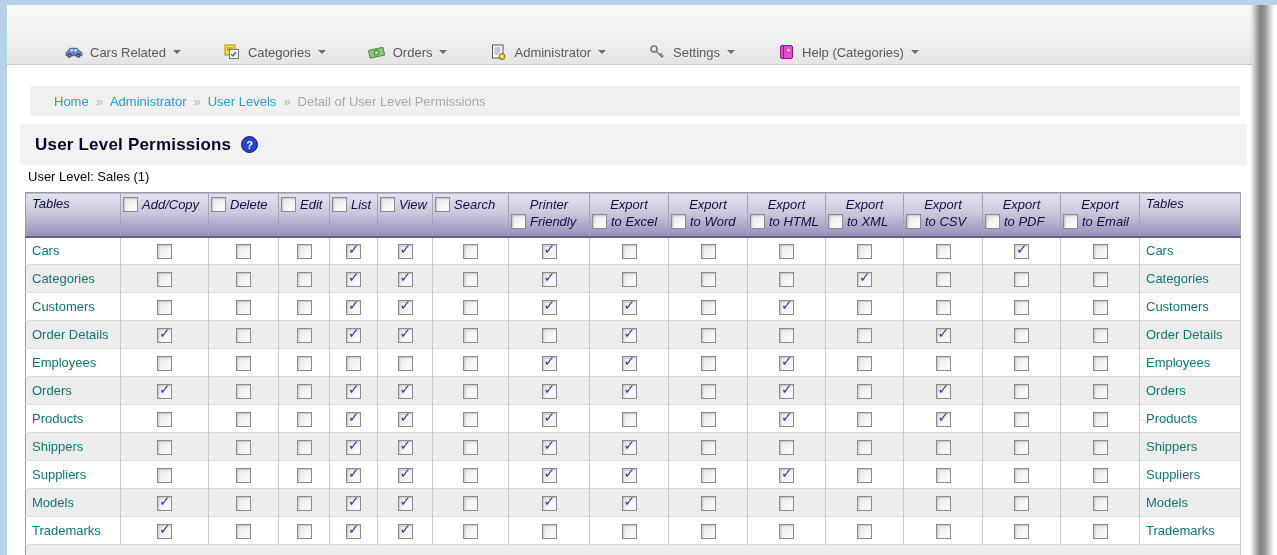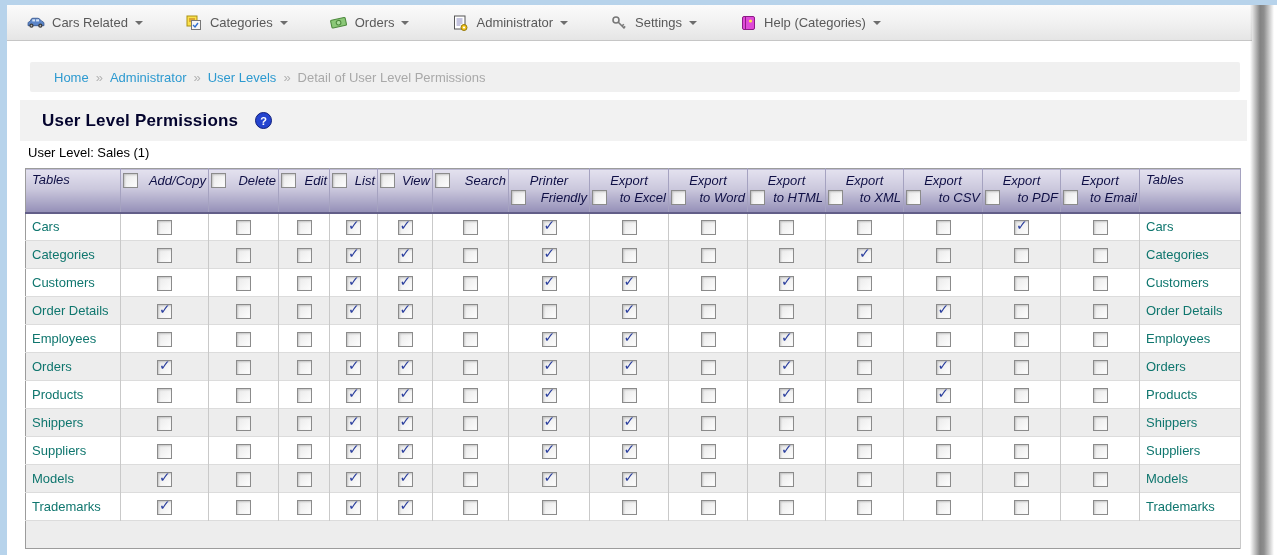--- a/index.html
+++ b/index.html
@@ -8,52 +8,52 @@
     font-family:"Liberation Sans","DejaVu Sans",sans-serif;font-size:13px;color:#222;
   }
   
   .frame-top{position:absolute;top:0;left:0;width:1277px;height:5px;background:#b7d3eb;z-index:5;}
   .frame-left{position:absolute;top:0;left:0;width:7px;height:555px;background:#b7d3eb;z-index:5;}
   .frame-shadow{position:absolute;top:5px;left:1250px;width:24px;height:550px;z-index:6;pointer-events:none;
     background:linear-gradient(90deg,rgba(255,255,255,0) 0%,rgba(96,96,96,.78) 42%,rgba(110,110,110,.78) 58%,rgba(255,255,255,0) 100%);}
   .content{position:absolute;top:5px;left:7px;width:1245px;}
 
   
-  .navbar{height:36px;background:linear-gradient(180deg,#fbfbfb 0%,#efefef 60%,#e5e5e5 100%);
-    border-bottom:1px solid #c6c6c6;display:flex;align-items:center;padding-left:14px;box-sizing:border-box;}
+  .navbar{height:60px;background:linear-gradient(180deg,#fbfbfb 0%,#efefef 60%,#e5e5e5 100%);
+    border-bottom:1px solid #c6c6c6;display:flex;align-items:flex-end;padding-left:52px;box-sizing:border-box;}
   .nav-item{display:flex;align-items:center;margin-right:30px;padding:4px 6px;cursor:pointer;}
   .nav-icon{display:inline-flex;width:18px;height:16px;margin-right:7px;align-items:center;justify-content:center;}
   .nav-label{color:#595959;}
   .caret{width:0;height:0;border-left:4px solid transparent;border-right:4px solid transparent;border-top:4px solid #6d6d6d;margin-left:7px;}
 
   
   .breadcrumb-bar{margin:21px 0 0 23px;width:1210px;height:30px;background:#f0f0f0;border-radius:2px;
     display:flex;align-items:center;padding-left:24px;box-sizing:border-box;}
   .bc-link{color:#2d9ad0;cursor:pointer;}
   .bc-sep{color:#b3b3b3;margin:0 7px;}
   .bc-current{color:#a9a9a9;}
 
   
   .title-band{margin:8px 0 0 13px;width:1227px;height:41px;background:#f2f2f2;display:flex;align-items:center;padding-left:15px;box-sizing:border-box;}
-  .page-title{font-size:17px;font-weight:bold;color:#04042e;margin:7px;letter-spacing:.2px;}
+  .page-title{font-size:17px;font-weight:bold;color:#04042e;margin:0;letter-spacing:.2px;}
   .help-badge{width:15px;height:15px;border-radius:50%;background:#2544cf;border:1px solid #101e7a;color:#fff;
     font-weight:bold;font-size:11px;display:inline-flex;align-items:center;justify-content:center;margin-left:10px;cursor:pointer;}
 
   .user-level{margin:4px 0 0 21px;color:#000;}
 
   
   .perm-table{margin:8px 0 0 18px;border-collapse:collapse;table-layout:fixed;width:1215px;
     border:1px solid #9c9c9c;background:#fff;}
   .perm-table th{
     background:linear-gradient(180deg,#e4e2ef 0%,#cbc8dd 45%,#948fb7 100%);
     border-right:1px solid #a5a2c0;border-bottom:2px solid #625e88;
     height:44px;vertical-align:top;font-weight:normal;color:#0f0f45;padding:3px 2px 0 2px;box-sizing:border-box;font-style:italic;}
   .perm-table th.th-tables{text-align:left;padding-left:6px;}
   .h1{text-align:center;line-height:17px;white-space:nowrap;}
-  .h2{text-align:center;line-height:17px;white-space:nowrap;display:flex;align-items:center;justify-content:space-between;gap:4px;}
+  .h2{text-align:center;line-height:17px;white-space:nowrap;display:flex;align-items:center;justify-content:flex-start;gap:4px;}
   .perm-table td{border-right:1px solid #c9c9c9;border-top:1px solid #dcdcdc;height:28px;box-sizing:border-box;padding:0 2px;}
   .perm-table tr:nth-child(even) td{background:#ededed;}
   .row-label{text-align:left;padding-left:6px !important;color:#0f766e;white-space:nowrap;overflow:hidden;}
   .cb-cell{text-align:center;}
   .cb{width:13px;height:13px;display:inline-block;position:relative;vertical-align:middle;
     border:1px solid #8b8b8b;background:linear-gradient(135deg,#e9e9e9,#fdfdfd);
     box-shadow:inset 1px 1px 2px rgba(0,0,0,.18);cursor:pointer;}
   .cb.checked::after{content:"\2713";position:absolute;left:1px;top:-4px;color:#2b3f9e;font-weight:bold;font-size:14px;}
   .cut-row td{background:#ededed !important;height:28px;}
 </style>

